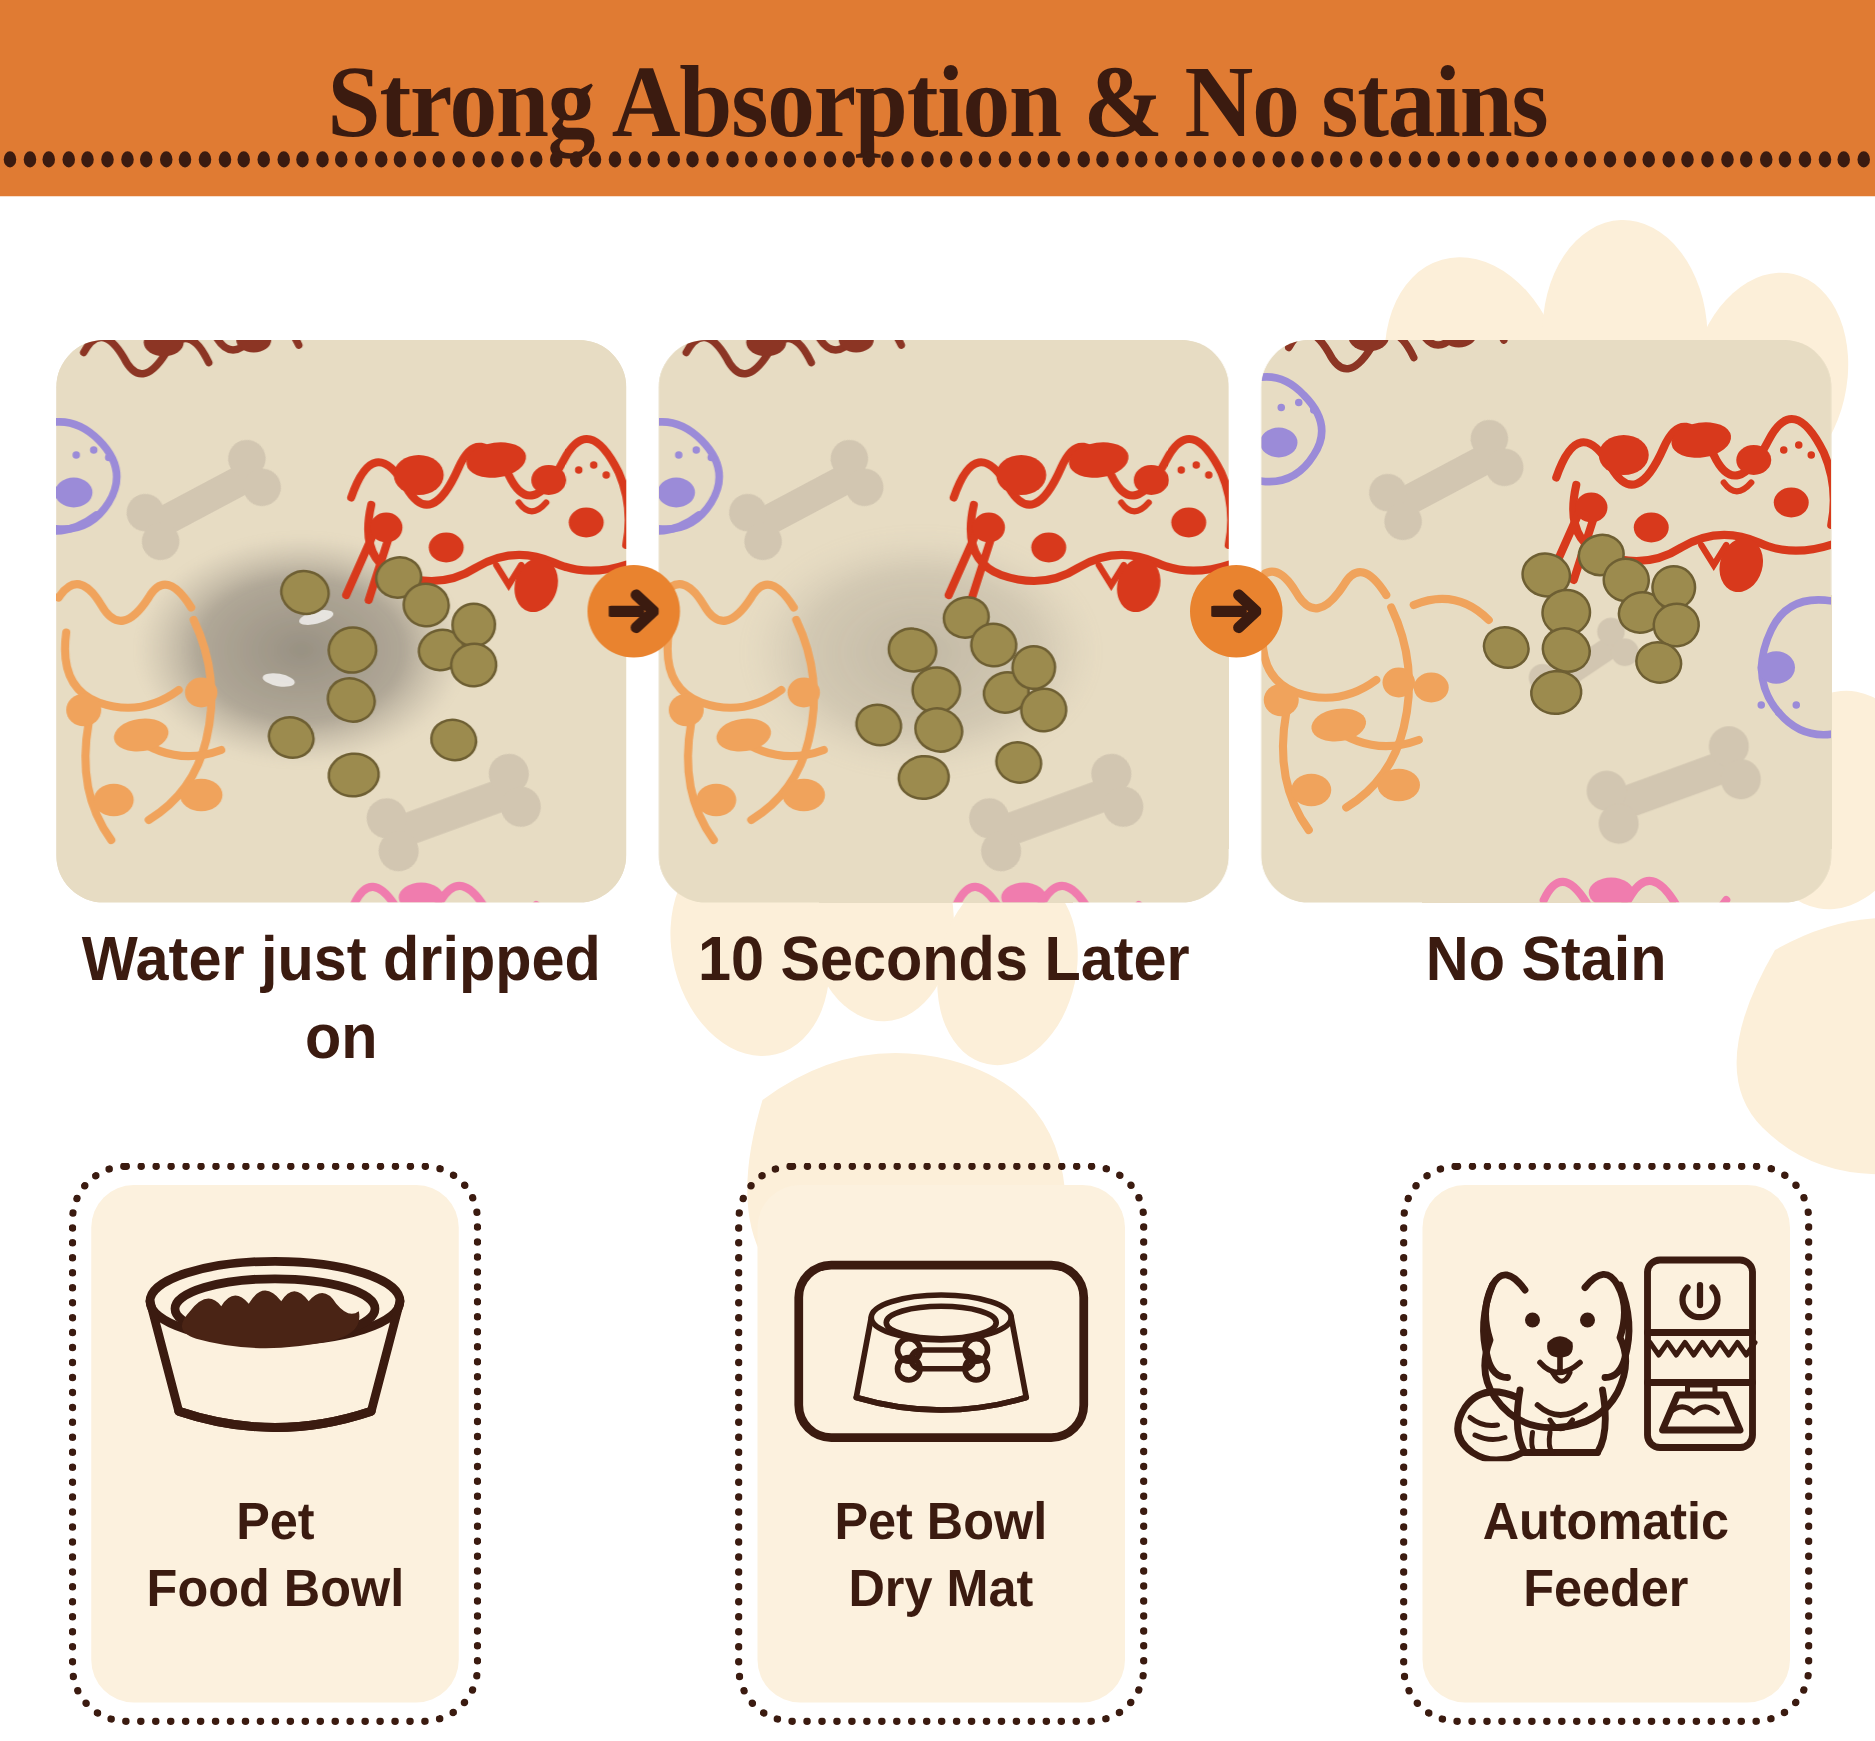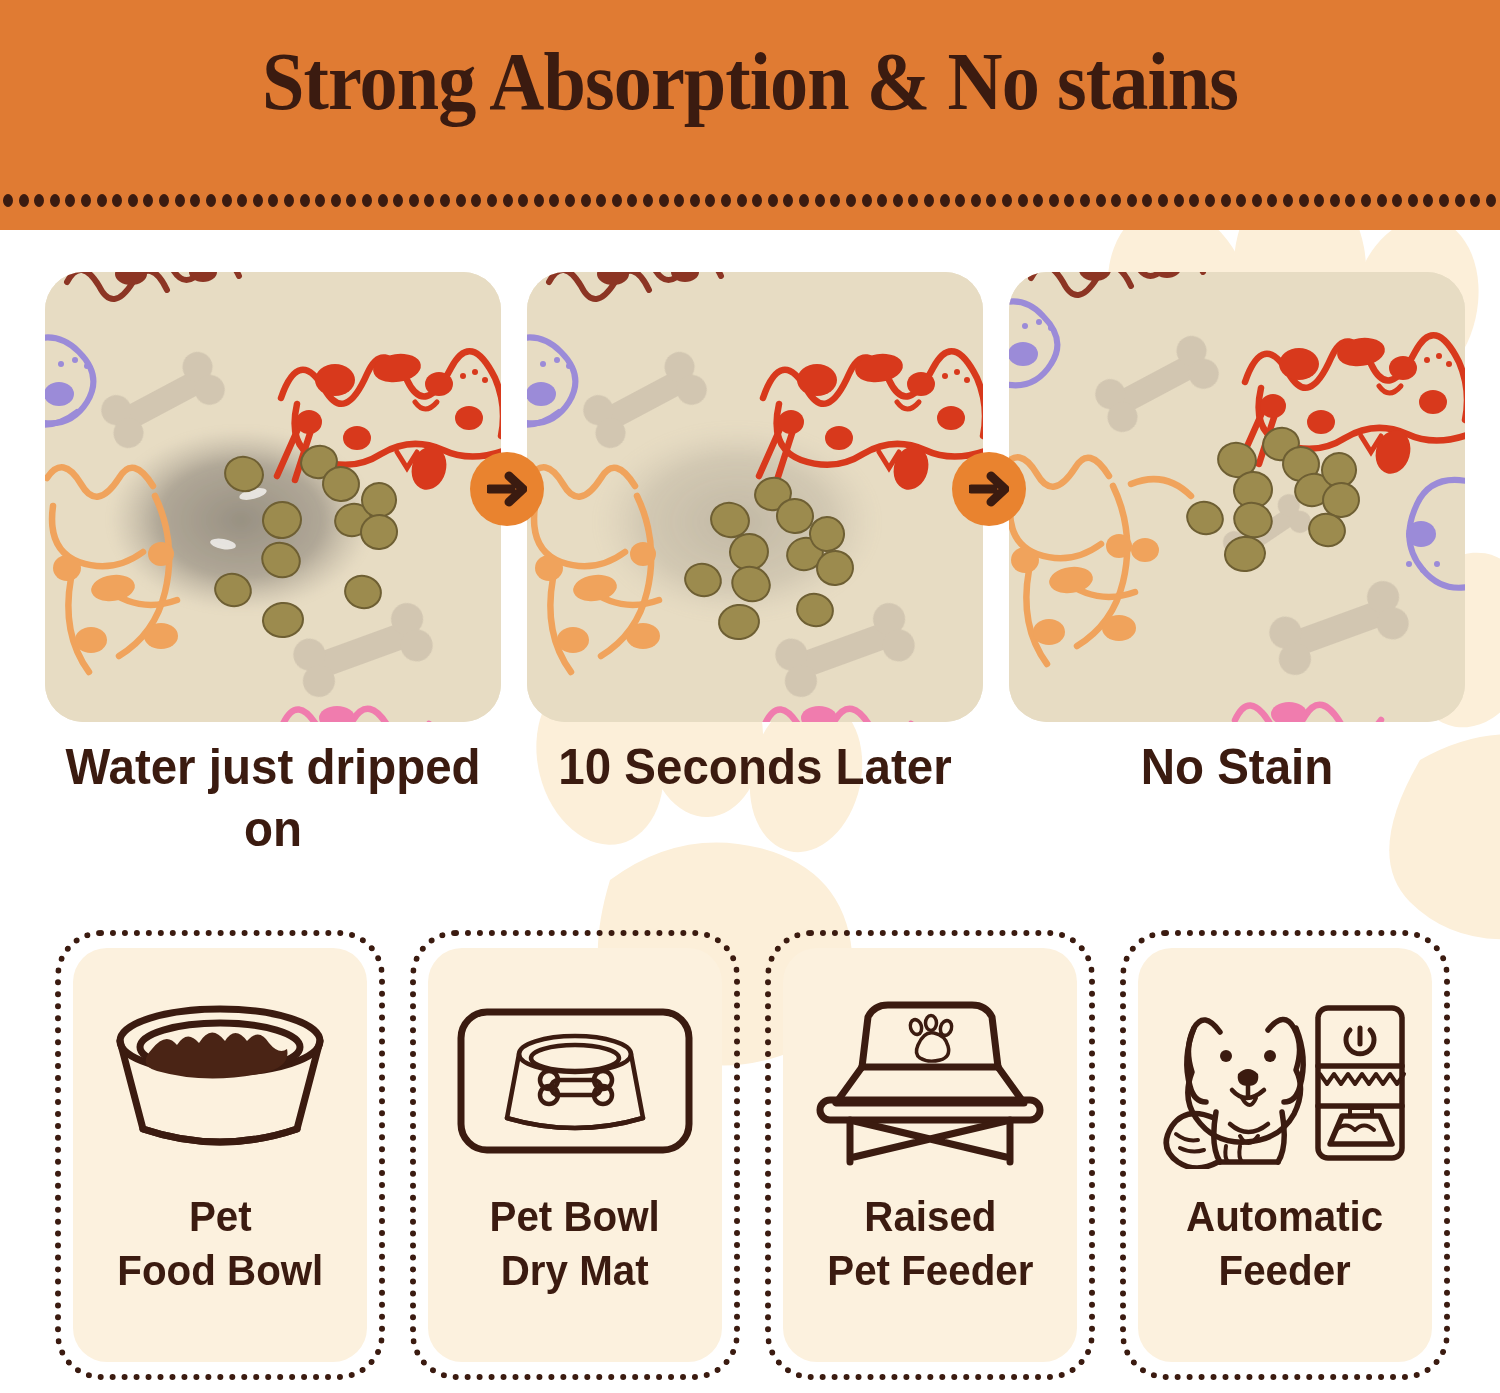--- a/index.html
+++ b/index.html
@@ -19,21 +19,21 @@
     inset: 0;
     z-index: 0;
     pointer-events: none;
   }
 
   
   #header-band {
     position: absolute;
     top: 0; left: 0;
     width: 1500px;
-    height: 230px;
+    height: 157px;
     background: #E07B33;
     z-index: 2;
   }
   #header-title {
     position: absolute;
     top: 34px;
     left: 0;
     width: 1500px;
     text-align: center;
     font-family: "Liberation Serif", serif;
@@ -700,44 +700,20 @@
                 <circle cx="148" cy="89" r="9"></circle>
             </g>
           </g>
         </svg>
       </div>
       <div class="card-label">Pet Bowl
 Dry Mat</div>
     </div>
   </div>
 
-  <div class="feature-card">
-    <div class="card-inner">
-      <div class="card-icon">
-        <svg width="240" height="172" viewBox="0 0 240 172">
-          <g stroke="#3B1B10" stroke-width="7" fill="none" stroke-linejoin="round" stroke-linecap="round">
-            <path d="M52 72 L58 22 q6 -12 20 -12 h84 q14 0 20 12 L188 72"></path>
-            <path d="M52 72 h136"></path>
-            <path d="M52 72 L26 108 h188 L188 72"></path>
-            <rect x="10" y="105" width="220" height="20" rx="10"></rect>
-            <path d="M40 125 v42 M200 125 v42"></path>
-            <path d="M44 126 L196 162 M196 126 L44 162"></path>
-          </g>
-          <g stroke="#3B1B10" stroke-width="3.5" fill="none">
-            <ellipse cx="106" cy="32" rx="5.5" ry="7.5" transform="rotate(-16 106 32)"></ellipse>
-            <ellipse cx="121" cy="28" rx="5.5" ry="7.5"></ellipse>
-            <ellipse cx="136" cy="33" rx="5.5" ry="7.5" transform="rotate(16 136 33)"></ellipse>
-            <path d="M108 50 q6 -14 16 -12 q11 2 14 13 q3 11 -8 14 q-12 3 -20 -2 q-6 -4 -2 -13 z"></path>
-          </g>
-        </svg>
-      </div>
-      <div class="card-label">Raised
-Pet Feeder</div>
-    </div>
-  </div>
 
   <div class="feature-card">
     <div class="card-inner">
       <div class="card-icon">
         <svg width="250" height="175" viewBox="0 0 250 175">
           <g stroke="#3B1B10" stroke-width="5.5" fill="none" stroke-linejoin="round" stroke-linecap="round">
 
             <path d="M60 38 q-16 -22 -26 -4 q-10 20 -2 44 q-10 26 4 46 q18 26 50 24 q34 -2 48 -28 q12 -24 2 -44
                      q8 -24 -2 -42 q-10 -18 -26 2"></path>
             <path d="M34 34 q-12 30 -4 58 q4 16 16 16"></path>

